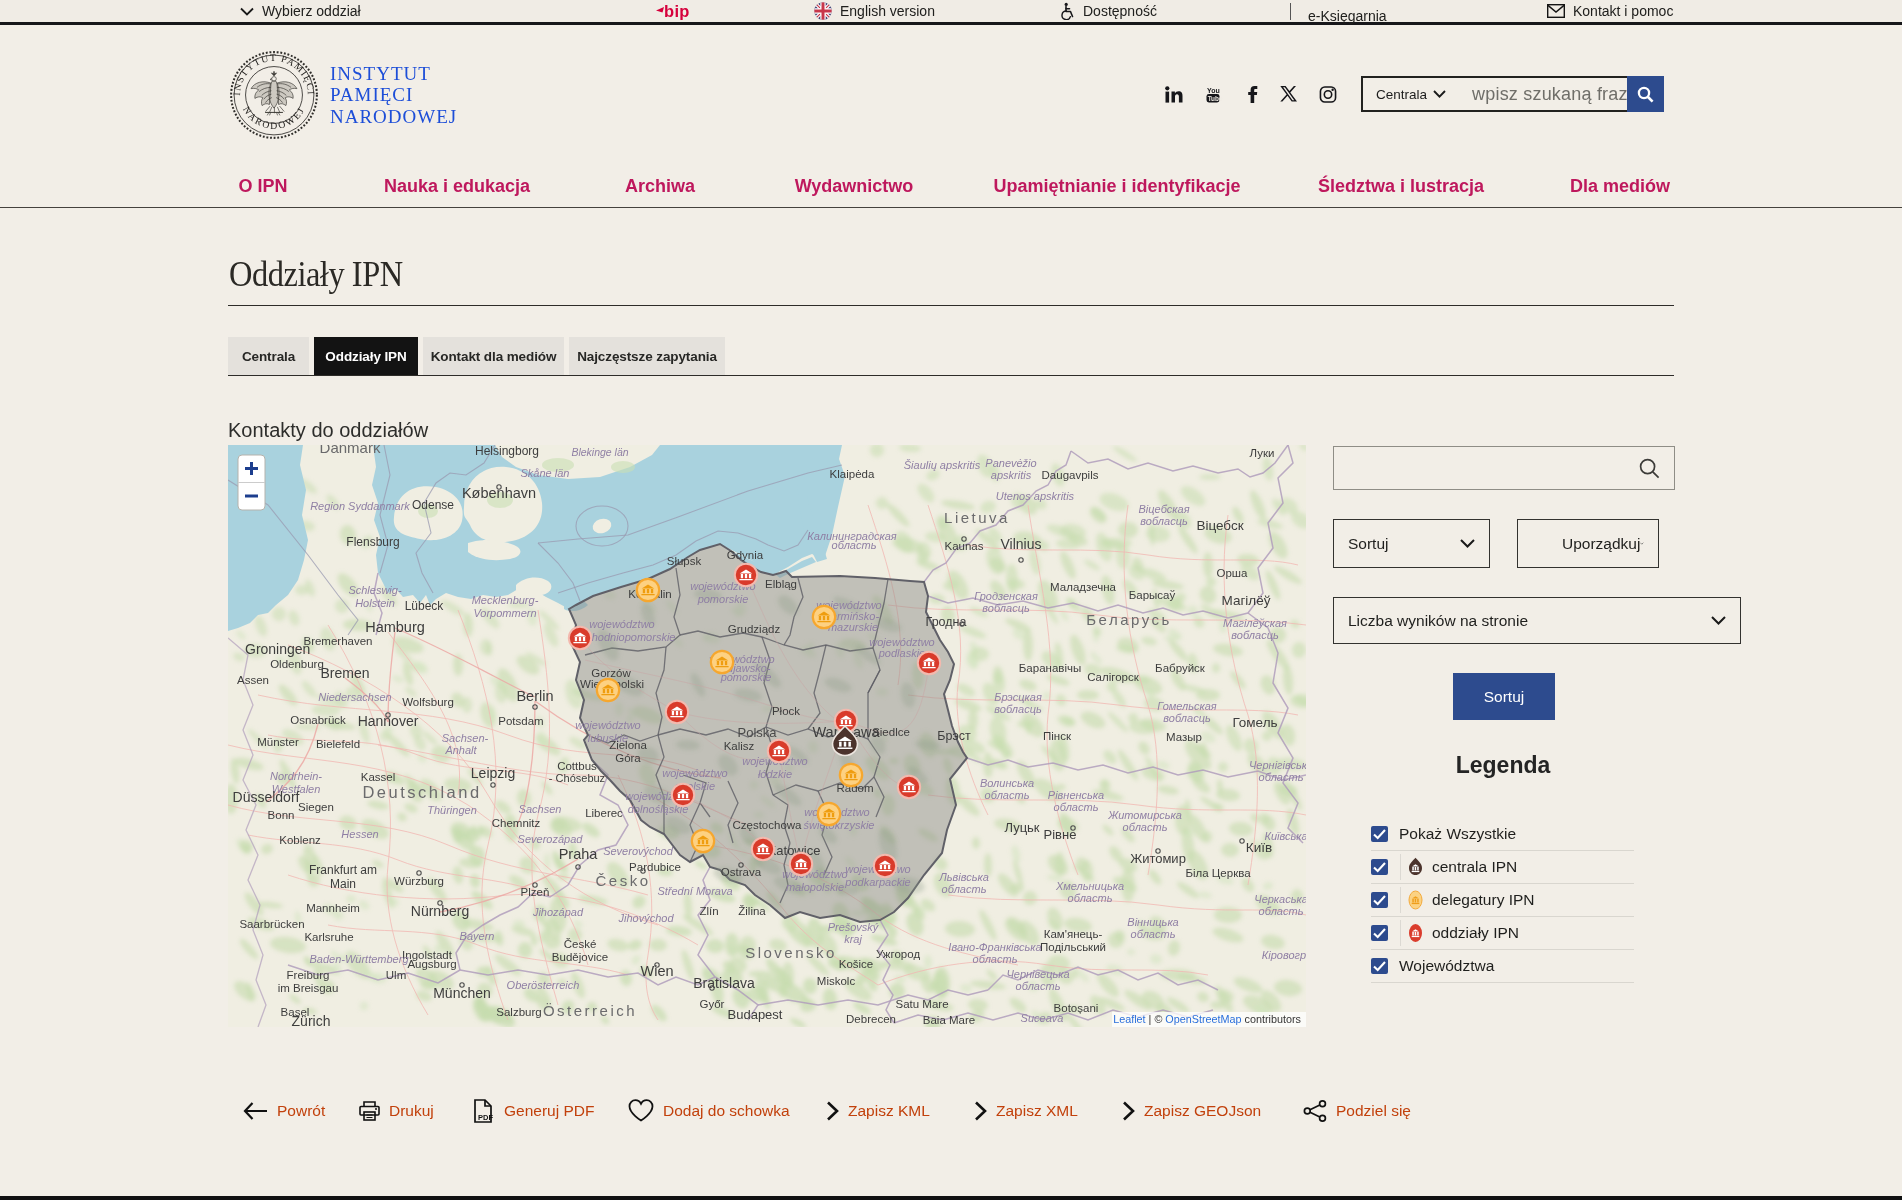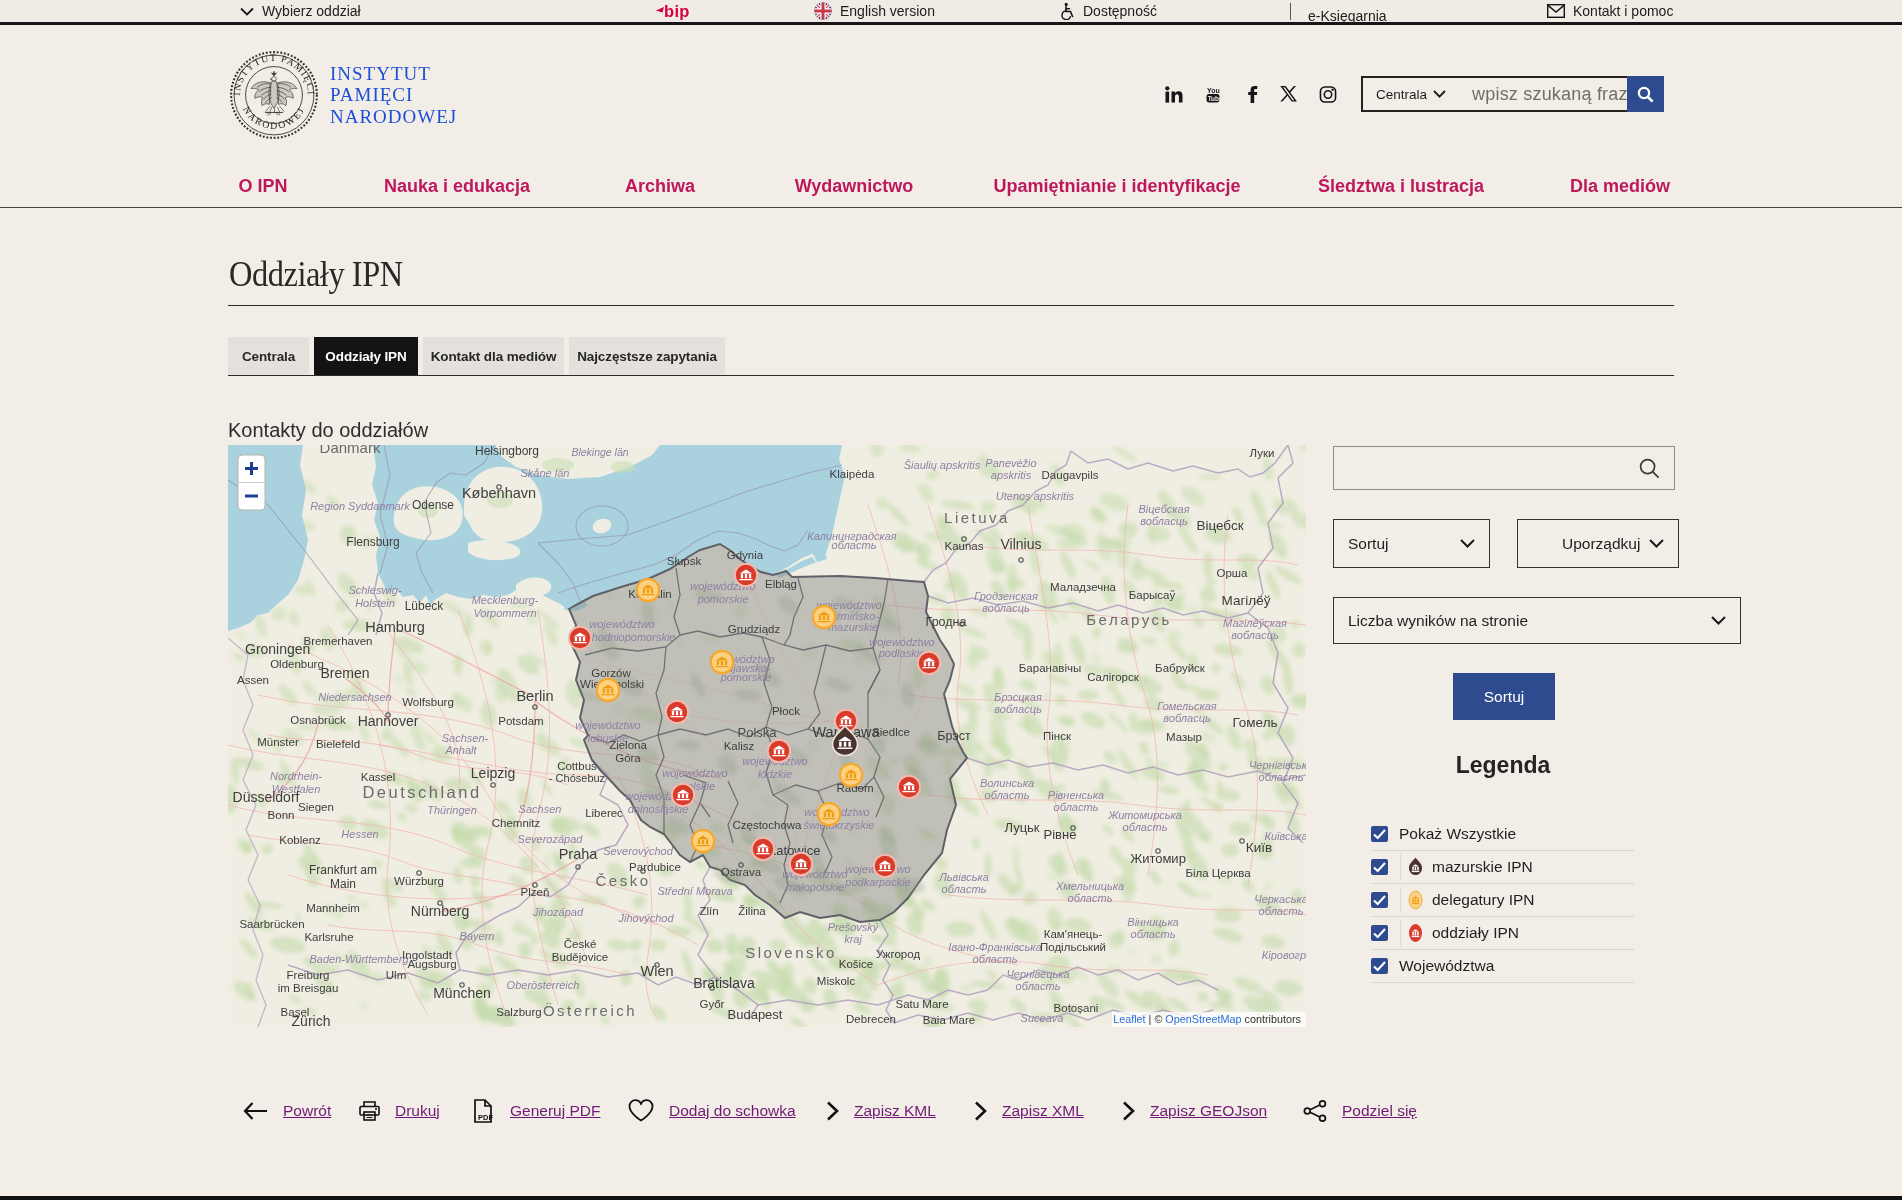--- a/index.html
+++ b/index.html
@@ -41,21 +41,21 @@
 .side-search { position:absolute; left:1333px; top:446px; width:342px; height:44px; border:1px solid #8f8d86; }
 .sel { position:absolute; border:1px solid #33322f; display:flex; align-items:center; justify-content:space-between; padding:0 14px; font-size:15.5px; color:#1f1f1d; }
 .btn-sortuj { position:absolute; left:1453px; top:673px; width:102px; height:47px; background:#2d4b8e; color:#fff; font-size:15.5px; display:flex; align-items:center; justify-content:center; }
 .legend-h { position:absolute; left:1503px; top:752px; transform:translateX(-50%); font-size:23px; font-weight:700; color:#242424; }
 .lrow { position:absolute; left:1371px; width:263px; display:flex; align-items:center; border-bottom:1px solid #d9d6cf; height:33px; font-size:15.5px; color:#1f1f1d; }
 .cb { width:17px; height:16px; background:#2d4b8e; border-radius:2px; display:inline-block; position:relative; flex:none; }
 .cb svg { position:absolute; left:2px; top:3px; }
 
 
 .actions { position:absolute; left:228px; top:1088px; width:1446px; height:45px; }
-.act { position:absolute; display:flex; align-items:center; gap:15px; font-size:15.5px; color:#701a75; white-space:nowrap; top:0; height:45px;text-decoration:underline; }
+.act { position:absolute; display:flex; align-items:center; gap:9px; font-size:15.5px; color:#c2410c; white-space:nowrap; top:0; height:45px; }
 
 .footbar { position:absolute; left:0; top:1196px; width:1902px; height:4px; background:#111; }
 </style>
 </head>
 <body>
 
 <div class="topbarline"></div>
 <div class="topbar">
   <div class="item" style="left:240px;">
     <svg width="14" height="9" viewBox="0 0 14 9">
@@ -1433,21 +1433,21 @@
       <circle cx="8.6" cy="8.6" r="7" fill="none" stroke="#3c3b38" stroke-width="1.7"></circle>
       <path d="M13.8 13.8 L19.6 19.6" stroke="#3c3b38" stroke-width="1.7"></path>
     </svg>
 </div>
 <div class="sel" style="left:1333px; top:519px; width:157px; height:49px;">
   <span>Sortuj</span>
   <svg width="15" height="9" viewBox="0 0 15 9">
       <path d="M1 1 L7.5 7.5 L14 1" fill="none" stroke="#1a1a1a" stroke-width="2"></path>
     </svg>
 </div>
-<div class="sel" style="left:1517px; top:519px; width:162px; height:49px;padding-left:44px;">
+<div class="sel" style="left:1517px; top:519px; width:142px; height:49px;padding-left:44px;">
   <span>Uporządkuj</span>
   <svg width="15" height="9" viewBox="0 0 15 9">
       <path d="M1 1 L7.5 7.5 L14 1" fill="none" stroke="#1a1a1a" stroke-width="2"></path>
     </svg>
 </div>
 <div class="sel" style="left:1333px; top:597px; width:408px; height:47px;">
   <span>Liczba wyników na stronie</span>
   <svg width="15" height="9" viewBox="0 0 15 9">
       <path d="M1 1 L7.5 7.5 L14 1" fill="none" stroke="#1a1a1a" stroke-width="2"></path>
     </svg>
@@ -1473,21 +1473,21 @@
     <svg style="margin-left:7px;" width="15" height="21" viewBox="0 0 15 21">
       <path d="M7.5 0.8 C9.7 3.6 14 6.3 14 11 C14 15.3 11.1 18 7.5 18 C3.9 18 1 15.3 1 11 C1 6.3 5.3 3.6 7.5 0.8 Z" fill="#4b332c"></path>
       <g fill="#fff" transform="translate(0.5,3.2)">
         <path d="M3.5 6.2 L7 4 L10.5 6.2 Z"></path>
         <rect x="3.8" y="6.8" width="1.5" height="3.4"></rect>
         <rect x="6.2" y="6.8" width="1.5" height="3.4"></rect>
         <rect x="8.7" y="6.8" width="1.5" height="3.4"></rect>
         <rect x="3.2" y="10.6" width="7.6" height="1.3"></rect>
       </g>
     </svg>
-  <span style="margin-left:9px;">mazurskie IPN</span>
+  <span style="margin-left:9px;">centrala IPN</span>
 </div>
 <div class="lrow" style="top:884px;">
   <span class="cb">
       <svg width="13" height="11" viewBox="0 0 13 11">
         <path d="M1 5.5 L4.7 9 L12 1" fill="none" stroke="#fff" stroke-width="2.1"></path>
       </svg>
     </span>
   <span style="width:1px;height:26px;background:#dcd9d3;margin-left:12px;"></span>
     <svg style="margin-left:7px;" width="15" height="21" viewBox="0 0 15 21">
       <ellipse cx="7.5" cy="10" rx="6.5" ry="9" fill="#fbd283" stroke="#f2a93c" stroke-width="1"></ellipse>

